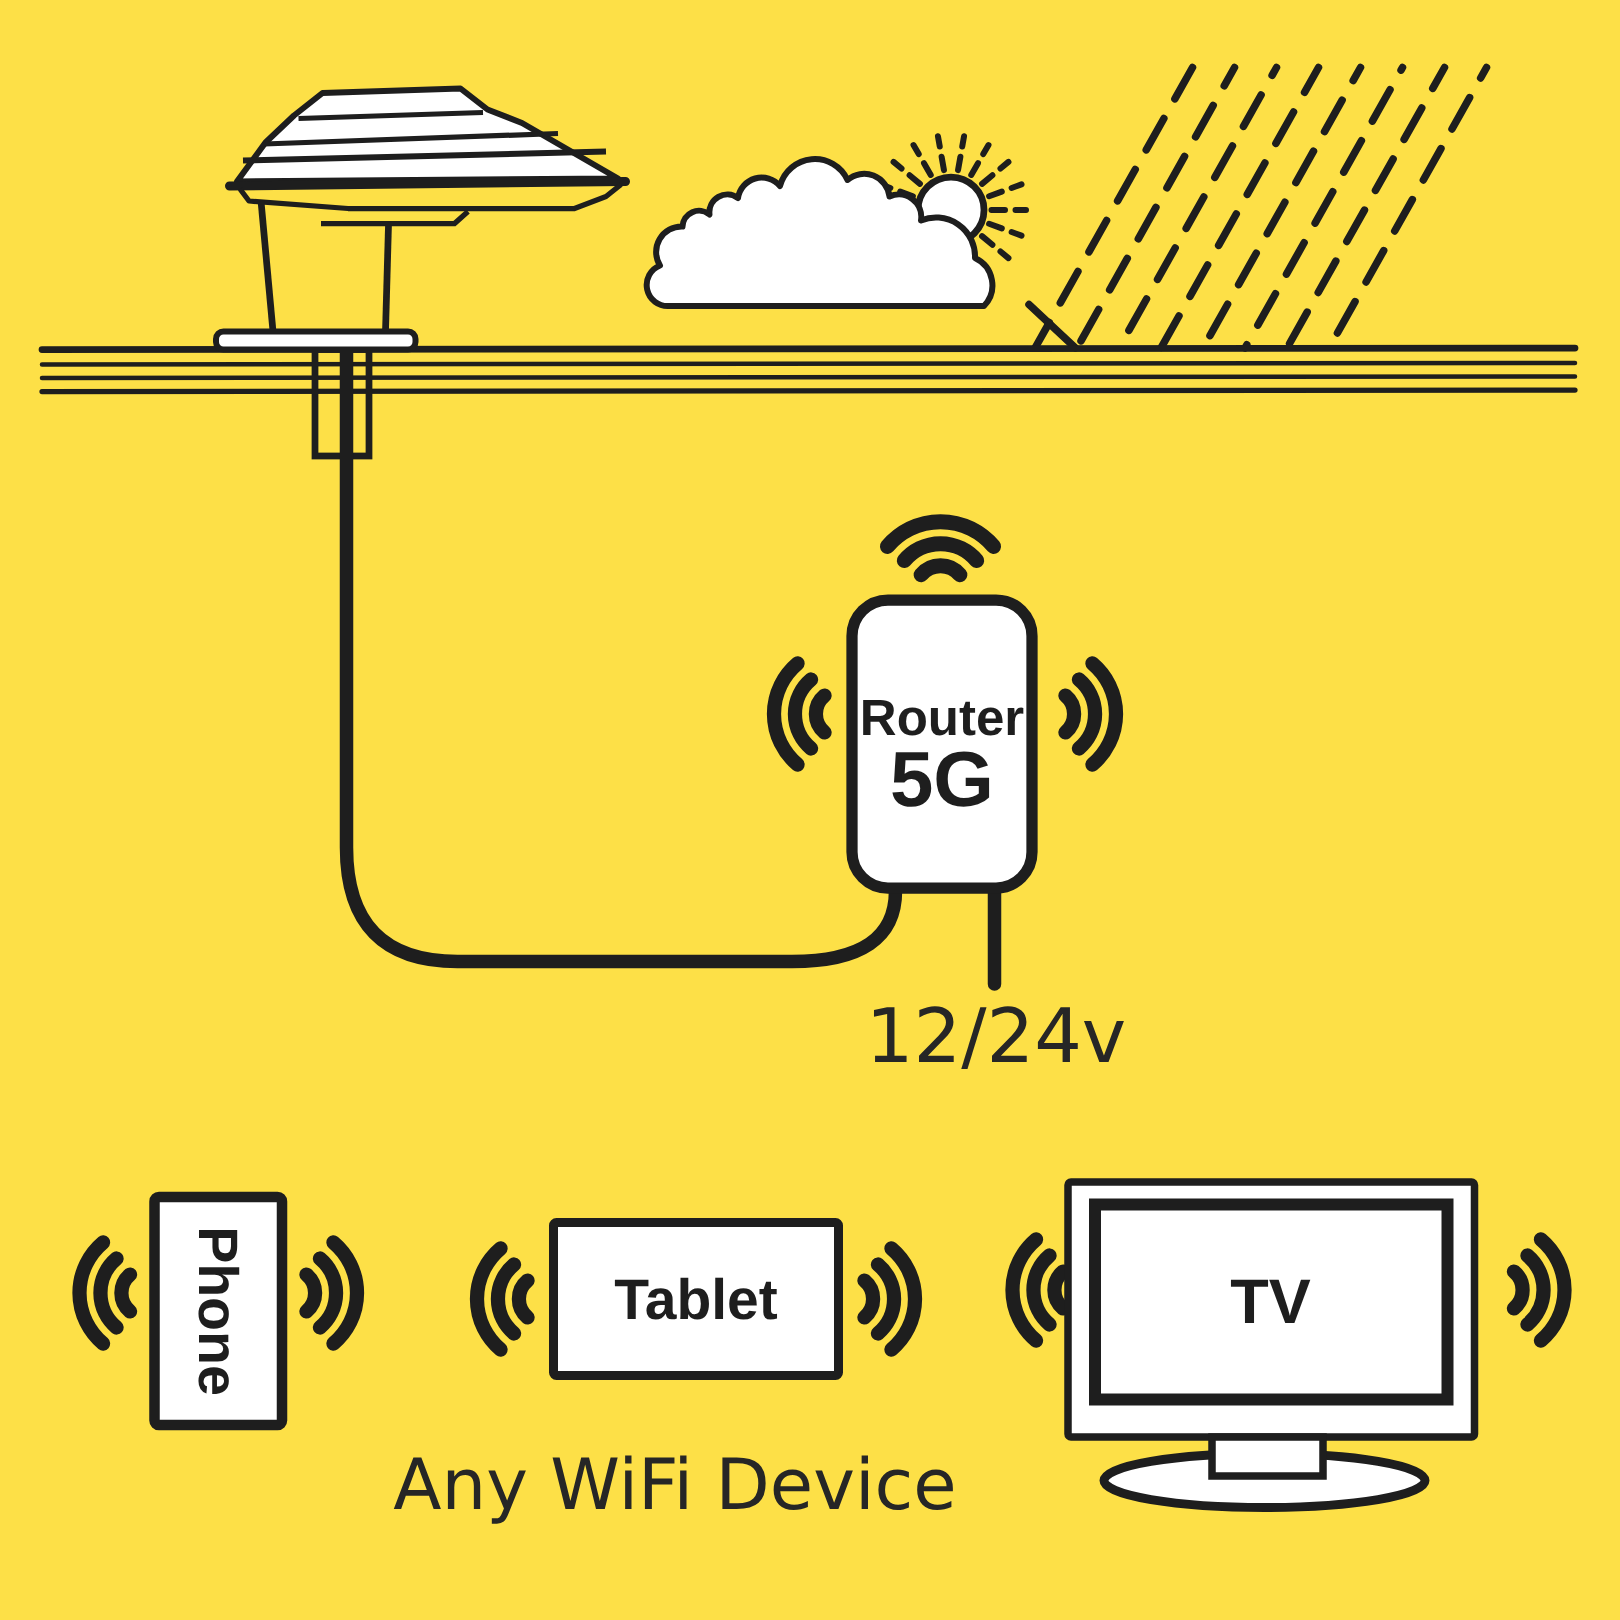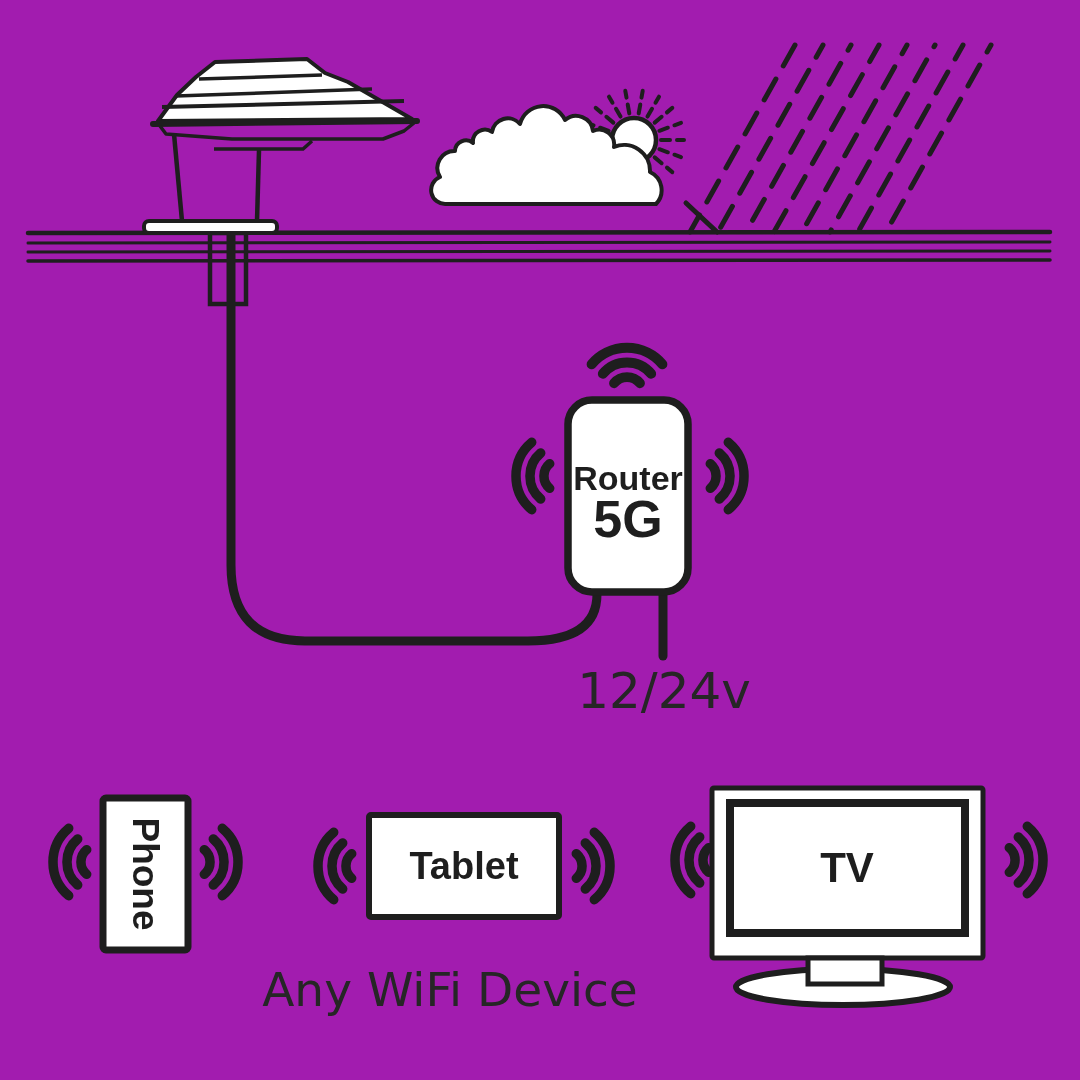--- a/index.html
+++ b/index.html
@@ -1,16 +1,16 @@
 <!DOCTYPE html>
 <html><head>
 <meta charset="utf-8">
 <style>
   html,body{margin:0;padding:0;background:#ffffff;}
-  .stage{width:1080px;height:1080px;position:relative;background:#a21caf;overflow:hidden;}
+  .stage{width:1080px;height:1080px;position:relative;background:#fde047;overflow:hidden;}
   svg{display:block;}
   .ink-stroke{stroke:#1e1e1e;fill:none;}
   .white-fill{fill:#ffffff;}
   .lbl{font-family:"Liberation Sans",sans-serif;font-weight:bold;fill:#1e1e1e;}
   .cap{font-family:"DejaVu Sans",sans-serif;fill:#262626;}
 </style>
 </head>
 <body>
 
 <div class="stage">

